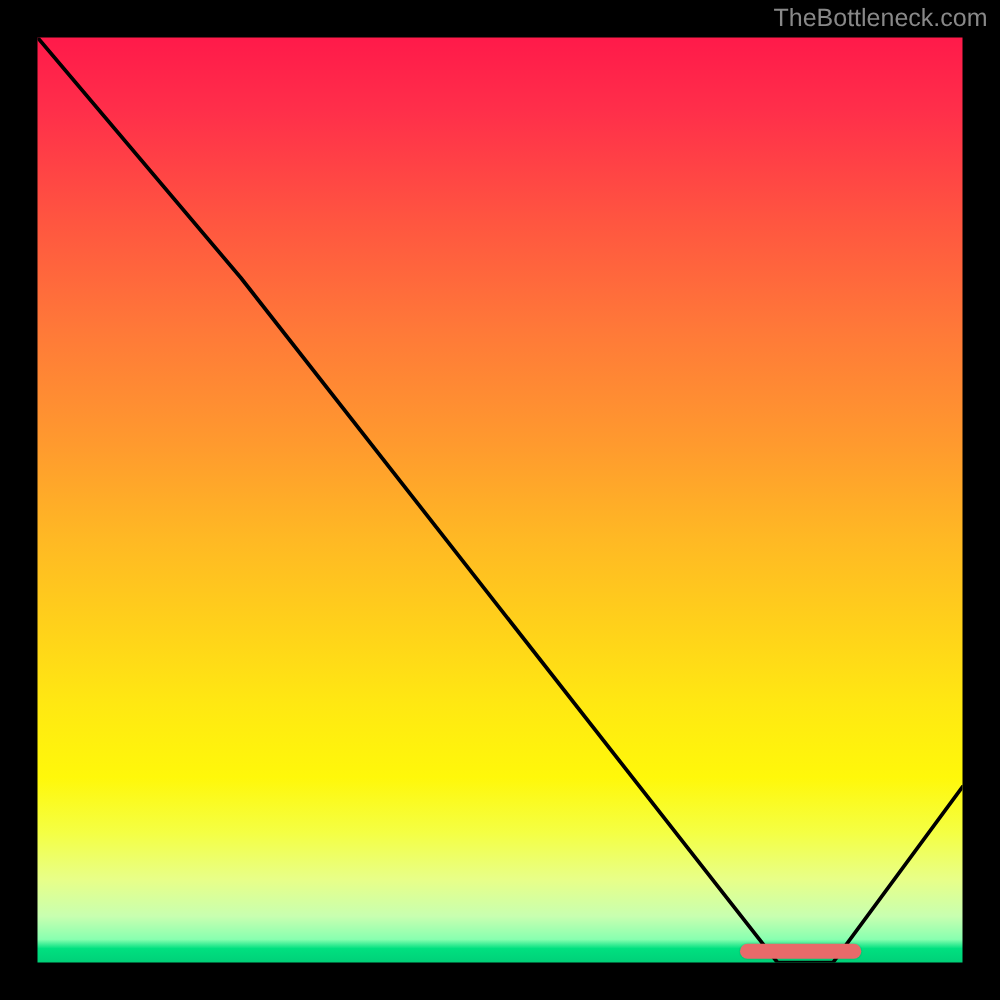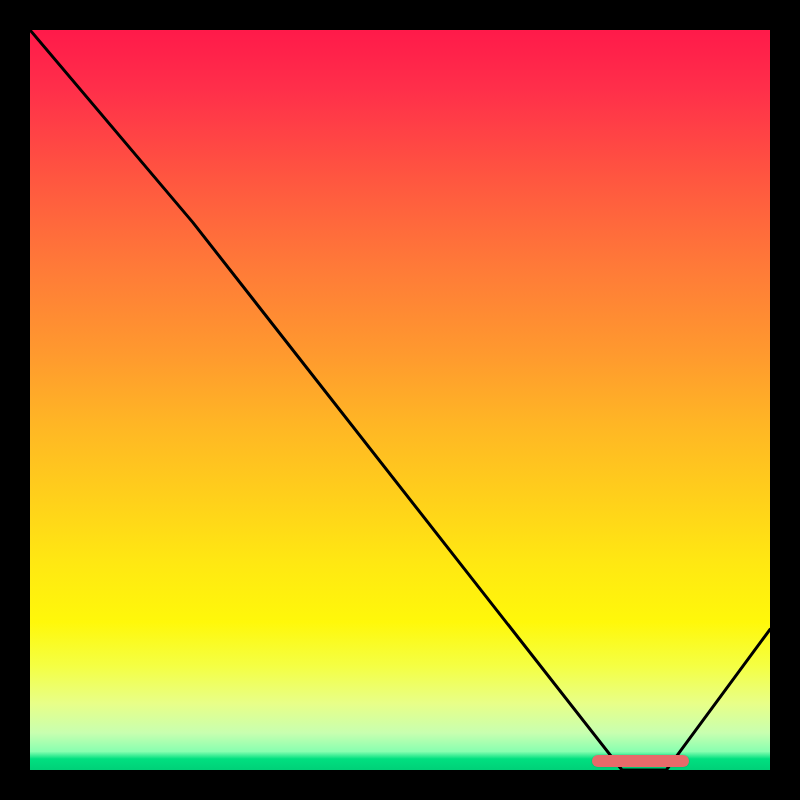--- a/index.html
+++ b/index.html
@@ -72,20 +72,21 @@
     background: #e86a6a;
     border-radius: 6px;
     z-index: 15;
     box-shadow: 0 0 0 1px rgba(0,0,0,0.05);
   }
 </style>
 </head>
 <body>
 
 <div class="container">
+  <div class="watermark">TheBottleneck.com</div>
 
   <div class="plot-area">
     <div class="gradient-bg"></div>
 
     <svg class="svg-overlay" viewBox="0 0 740 740" preserveAspectRatio="none">
       <path id="curve-path" fill="none" stroke="#000" stroke-width="3" stroke-linejoin="round" stroke-linecap="round" d="M 0.0 0.0 L 162.8 192.4 L 592.0 740.0 L 636.4 740.0 L 740.0 599.4"></path>
     </svg>
 
     <div id="marker" class="marker" style="left: 562.4px; width: 96.2px; top: 725.12px; background: rgb(232, 106, 106);"></div>
   </div>

